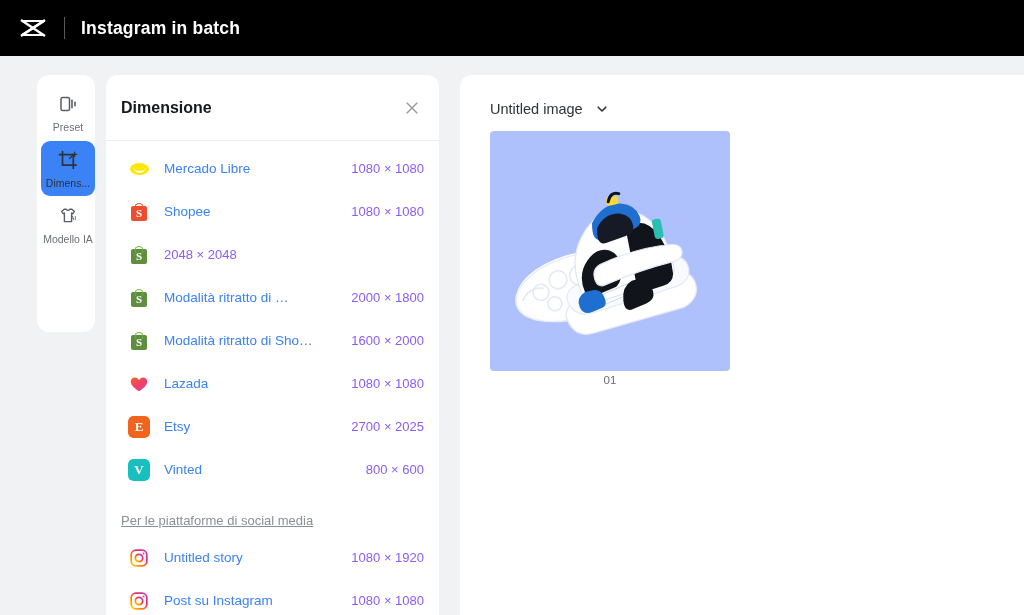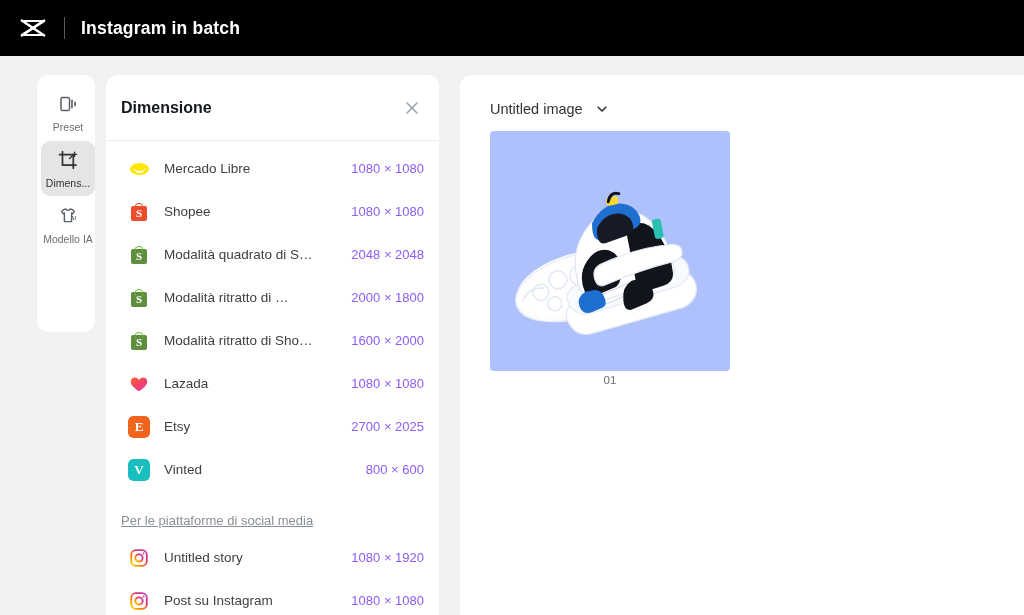--- a/index.html
+++ b/index.html
@@ -37,21 +37,21 @@
     padding-top: 10px;
     display: flex; flex-direction: column; align-items: flex-end;
   }
   .rail-item {
     width: 54px; border-radius: 9px;
     padding: 7px 2px 6px;
     display: flex; flex-direction: column; align-items: center;
     cursor: pointer;
     margin-bottom: 1px;
   }
-  .rail-item.active { background: #e5e5e5; }
+  .rail-item.active { background: #3b82f6; }
   .rail-icon {
     width: 24px; height: 24px;
     display: flex; align-items: center; justify-content: center;
     margin-bottom: 5px;
   }
   .rail-label {
     font-size: 10.5px; color: #6b6f76;
     text-align: center; line-height: 13px;
     max-width: 52px; white-space: nowrap; overflow: hidden;
   }
@@ -81,21 +81,21 @@
     height: 43px; display: flex; align-items: center;
     padding: 0 15px 0 22px; cursor: pointer;
   }
   .row-icon {
     width: 22px; height: 22px; border-radius: 5px;
     flex: 0 0 22px; margin-right: 14px;
     display: flex; align-items: center; justify-content: center;
     overflow: hidden;
   }
   .row-label {
-    font-size: 13.5px; color: #404040; font-weight: 500;
+    font-size: 13.5px; color: #3b82f6; font-weight: 500;
     flex: 1; white-space: nowrap; overflow: hidden;
     text-overflow: ellipsis; padding-right: 6px;
   }
   .row-dim {
     font-size: 13px; color: #8b5cf6; white-space: nowrap;
   }
   .section-head {
     font-size: 13px; color: #8a8f96;
     padding: 22px 0 8px 15px;
     text-decoration: underline;
@@ -259,21 +259,20 @@
         <span class="row-dim">1080 × 1080</span>
       </div>
 
       <div class="list-row">
         <span class="row-icon">
           <span class="ico-bag">
             <span class="bag-handle green"></span>
             <span class="bag-body" style="background:#5e8e3e">S</span>
           </span>
         </span>
-        <span class="row-label">Modalità quadrato di S…</span>
         <span class="row-dim">2048 × 2048</span>
       </div>
 
       <div class="list-row">
         <span class="row-icon">
           <span class="ico-bag">
             <span class="bag-handle green"></span>
             <span class="bag-body" style="background:#5e8e3e">S</span>
           </span>
         </span>

